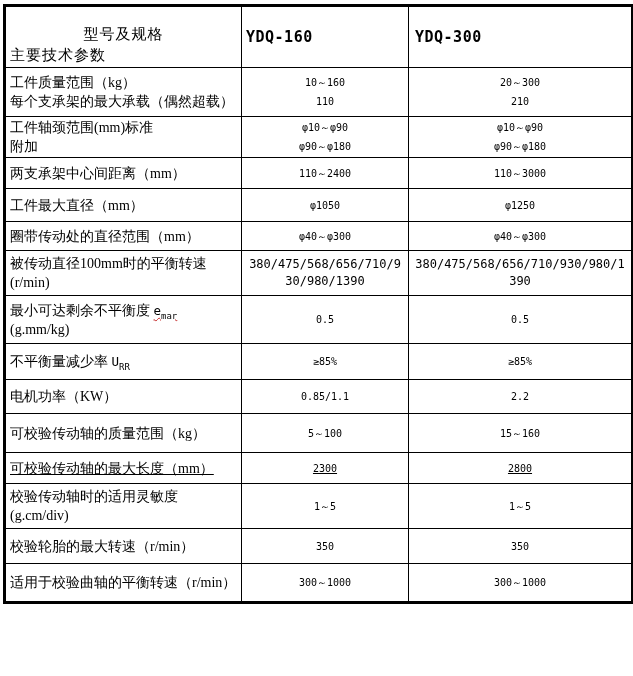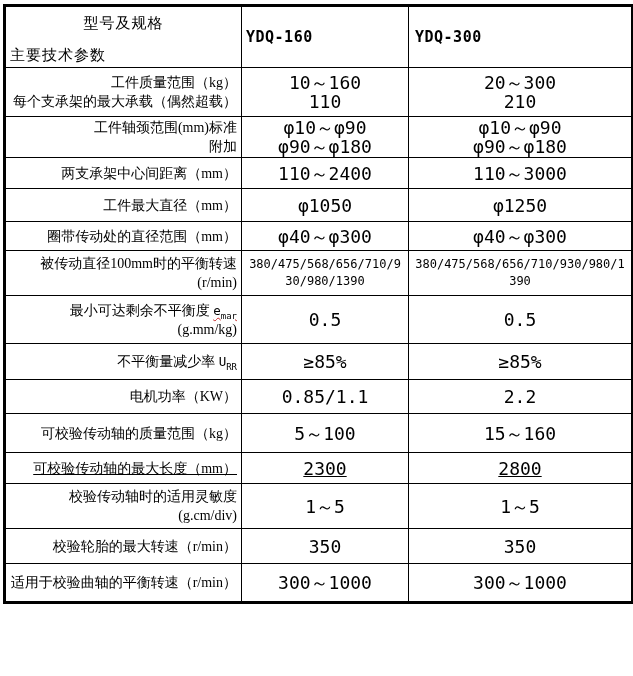--- a/index.html
+++ b/index.html
@@ -12,36 +12,36 @@
   table.spec {
     border-collapse: collapse; table-layout: fixed;
     width: 628px; border: 3px solid #000;
   }
   table.spec td { border: 1.5px solid #000; padding: 1px 4px; vertical-align: middle; overflow: hidden; }
   col.c1 { width: 237px; } col.c2 { width: 167px; } col.c3 { width: 224px; }
 
   tr.header-row { height: 62px; }
   td.corner-cell { vertical-align: top; }
   .corner-wrap { display: flex; flex-direction: column; justify-content: space-between; height: 58px; }
-  .corner-top { text-align: center; font-size: 15px; padding-top: 6px; letter-spacing: 1px; }
+  .corner-top { text-align: center; font-size: 15px; padding-top: 17px; letter-spacing: 1px; }
   .corner-bottom { text-align: left; font-size: 15px; padding-bottom: 1px; letter-spacing: 1px; }
 
   td.model-cell {
     font-family: "DejaVu Sans Mono", "Liberation Mono", monospace;
     font-weight: 700; font-size: 15px; letter-spacing: 0.5px;
   }
   td.model-cell.center { text-align: left; }
   td.model-cell.left { text-align: left; padding-left: 6px; }
 
-  td.label-cell { font-size: 14px; line-height: 19px; text-align: right; }
+  td.label-cell { font-size: 14px; line-height: 19px; text-align: left; }
   td.label-cell .line { white-space: nowrap; }
 
   td.value-cell {
     font-family: "DejaVu Sans Mono", "Liberation Mono", monospace;
-    font-size: 18px; line-height: 19px; text-align: center;
+    font-size: 10px; line-height: 19px; text-align: center;
   }
   td.value-cell.small { font-size: 12px; line-height: 17px; }
   td.value-cell.break-all .vline { word-break: break-all; white-space: normal; }
 
   .sym { font-family: "DejaVu Sans Mono", "Liberation Mono", monospace; font-size: 12.5px; }
   .sym sub { font-size: 9px; line-height: 0; }
   .wavy {
     text-decoration: underline; text-decoration-style: wavy;
     text-decoration-color: #c22222; text-decoration-thickness: 1px;
     text-underline-offset: 2px;

